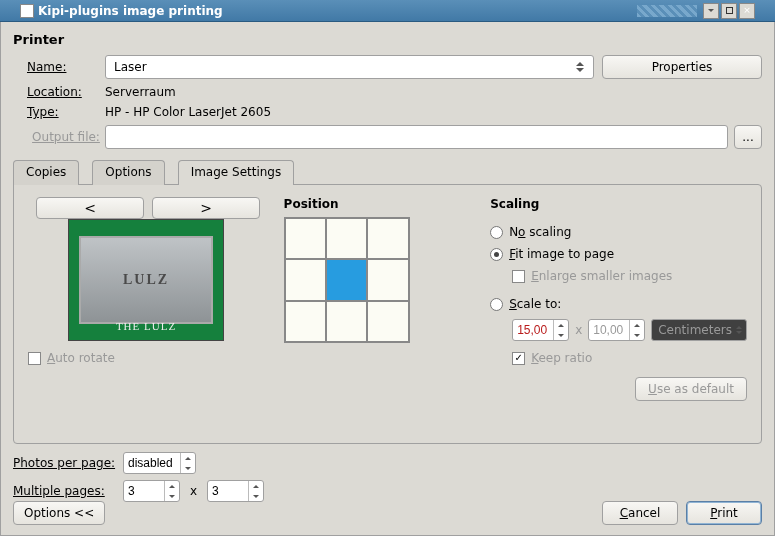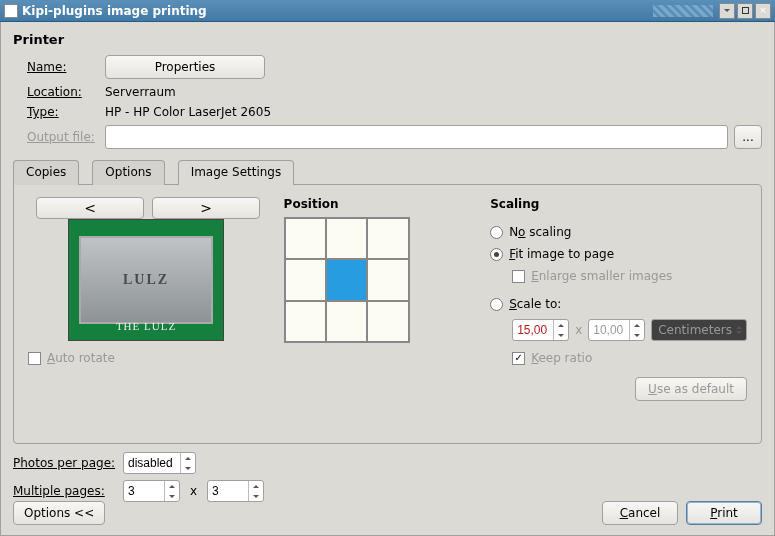--- a/index.html
+++ b/index.html
@@ -12,21 +12,21 @@
     width: 775px;
     height: 536px;
     overflow: hidden;
   }
   .titlebar {
     background: linear-gradient(to bottom, #5a8fb8, #4179a6);
     color: #fff;
     height: 22px;
     display: flex;
     align-items: center;
-    padding: 0 4px;
+    padding: 0 20px;
     border-bottom: 1px solid #2a5a80;
   }
   .title-icon {
     width: 14px; height:14px; margin-right:4px;
     display:inline-block; background:#fff; border:1px solid #888;
   }
   .title-text { flex:1; font-weight:bold; font-size:12px; }
   .title-deco { width:60px; height:12px; background: repeating-linear-gradient(45deg,#78a8cc 0 3px,#5a8fb8 3px 6px); margin-right:6px;}
   .title-buttons { display:flex; gap:2px; }
   .title-btn {
@@ -65,21 +65,21 @@
   .arr-down{border-top:4px solid #555;}
   .button {
     height:24px; min-width:90px;
     border:1px solid #a0a0a0;
     border-radius:4px;
     background:linear-gradient(#f8f7f4,#e6e4de);
     padding:0 6px;
     display:inline-flex;align-items:center;justify-content:center;
     cursor:pointer;
   }
-  .disabled-text{color:#999;}
+  .disabled-text{color:#999;text-align:center;}
   .textinput {
     flex:1;height:24px;border:1px solid #a0a0a0;background:#fff;border-radius:3px;
   }
   .small-btn { height:24px;width:28px;border:1px solid #a0a0a0;border-radius:4px;background:linear-gradient(#f8f7f4,#e6e4de);display:flex;align-items:center;justify-content:center;}
   .tabs-wrap{margin-top:10px;}
   .tabs-bar{display:flex;align-items:flex-end;gap:13px;}
   .tab{
     padding:4px 12px 6px;
     border:1px solid #a0a0a0;
     border-bottom:none;
@@ -151,20 +151,27 @@
   </div>
 </div>
 
 <div class="window-body">
 
   <div class="group-title">Printer</div>
 
   <div style="padding-left:14px;">
     <div class="fieldrow">
       <div class="fieldlabel"><span class="underline-letter">N</span><span></span>ame:</div>
+      <div class="combo">
+        <span>Laser</span>
+        <div class="combo-arrow">
+          <div class="arr-up"></div>
+            <div class="arr-down"></div>
+        </div>
+      </div>
       <div class="button" style="min-width:160px;">
         <span>Properties</span>
       </div>
     </div>
 
     <div class="fieldrow">
       <div class="fieldlabel">Location:</div>
       <div>Serverraum</div>
     </div>
 

